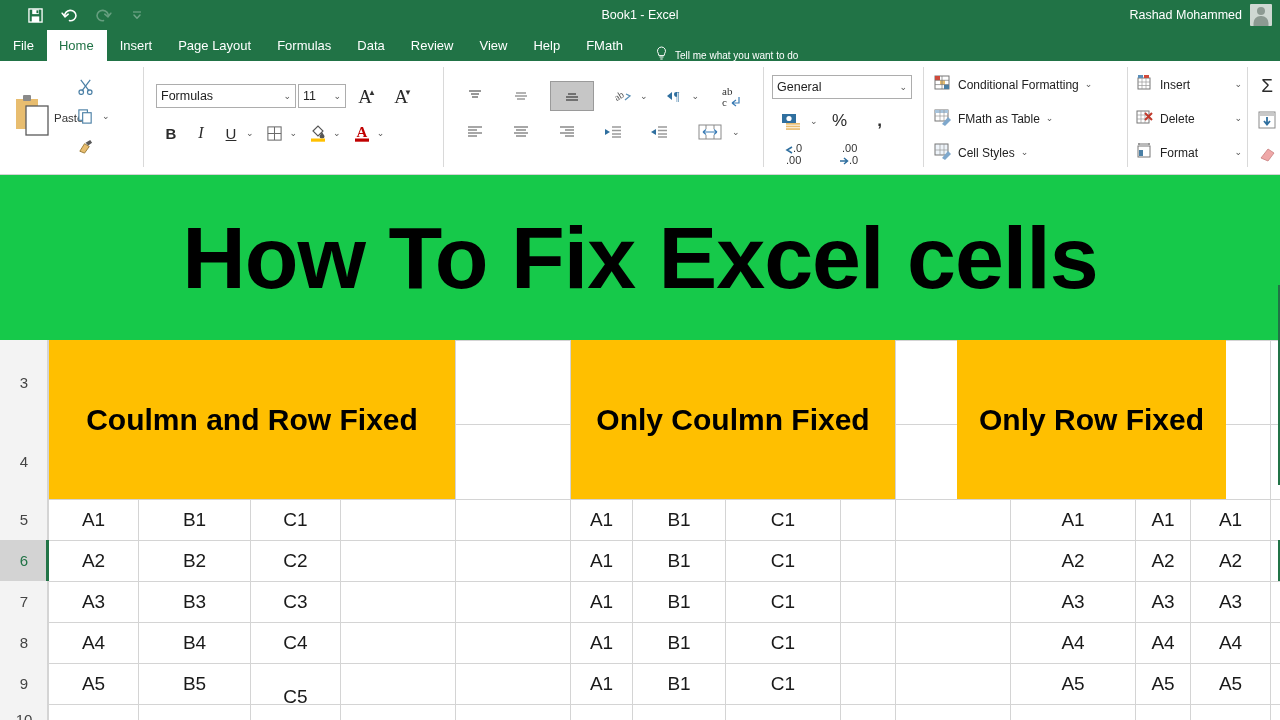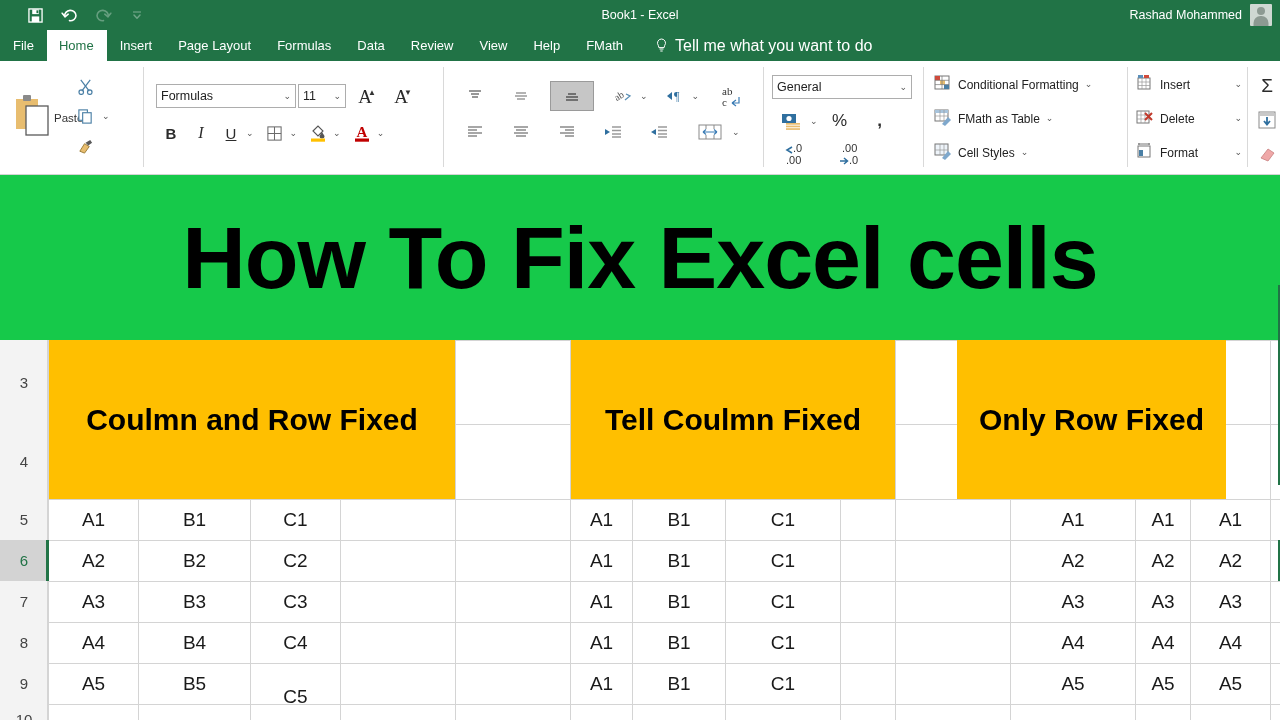--- a/index.html
+++ b/index.html
@@ -56,23 +56,23 @@
     background: #217346;
     display: flex; align-items: flex-end;
   }
   .tab {
     height: 31px; padding: 0 13px;
     display: flex; align-items: center;
     font-size: 13px; color: #ffffff; white-space: nowrap;
   }
   .tab.active { background: #ffffff; color: #217346; padding-left: 12px; }
   .tellme {
-    display: flex; align-items: center; gap: 7px;
+    display: flex; align-items: flex-end; gap: 7px;
     height: 31px; padding: 0 13px; margin-left: 6px;
-    font-size: 16px; color: #ffffff; white-space: nowrap;
+    font-size: 10px; color: #ffffff; white-space: nowrap;
   }
   .bulb { width: 13px; height: 15px; display: block; }
 
   
   .ribbon {
     position: absolute; left: 0; top: 61px; width: 1280px; height: 114px;
     background: #ffffff;
     border-bottom: 1px solid #d4d4d4;
   }
   .rgroup { position: absolute; top: 0; height: 114px; }
@@ -641,21 +641,21 @@
     <div class="rowhdr" style="top:165px;height:84px;">3</div>
     <div class="rowhdr" style="top:249px;height:75px;">4</div>
     <div class="rowhdr" style="top:324px;height:41px;">5</div>
     <div class="rowhdr sel" style="top:365px;height:41px;">6</div>
     <div class="rowhdr" style="top:406px;height:41px;">7</div>
     <div class="rowhdr" style="top:447px;height:41px;">8</div>
     <div class="rowhdr" style="top:488px;height:41px;">9</div>
     <div class="rowhdr" style="top:529px;height:30px;">10</div>
 
     <div class="yhdr" style="left:49px;  top:165px; width:406px; height:159px;">Coulmn and Row Fixed</div>
-    <div class="yhdr" style="left:571px; top:165px; width:324px; height:159px;">Tell Coulmn Fixed</div>
+    <div class="yhdr" style="left:571px; top:165px; width:324px; height:159px;">Only Coulmn Fixed</div>
     <div class="yhdr" style="left:957px;top:165px; width:269px; height:159px;">Only Row Fixed</div>
 
     <div class="cell" style="left:49px; top:324px; width:89px; height:41px;">A1</div>
     <div class="cell" style="left:139px;top:324px; width:111px;height:41px;">B1</div>
     <div class="cell" style="left:251px;top:324px; width:89px; height:41px;">C1</div>
     <div class="cell" style="left:49px; top:365px; width:89px; height:41px;">A2</div>
     <div class="cell" style="left:139px;top:365px; width:111px;height:41px;">B2</div>
     <div class="cell" style="left:251px;top:365px; width:89px; height:41px;">C2</div>
     <div class="cell" style="left:49px; top:406px; width:89px; height:41px;">A3</div>
     <div class="cell" style="left:139px;top:406px; width:111px;height:41px;">B3</div>

